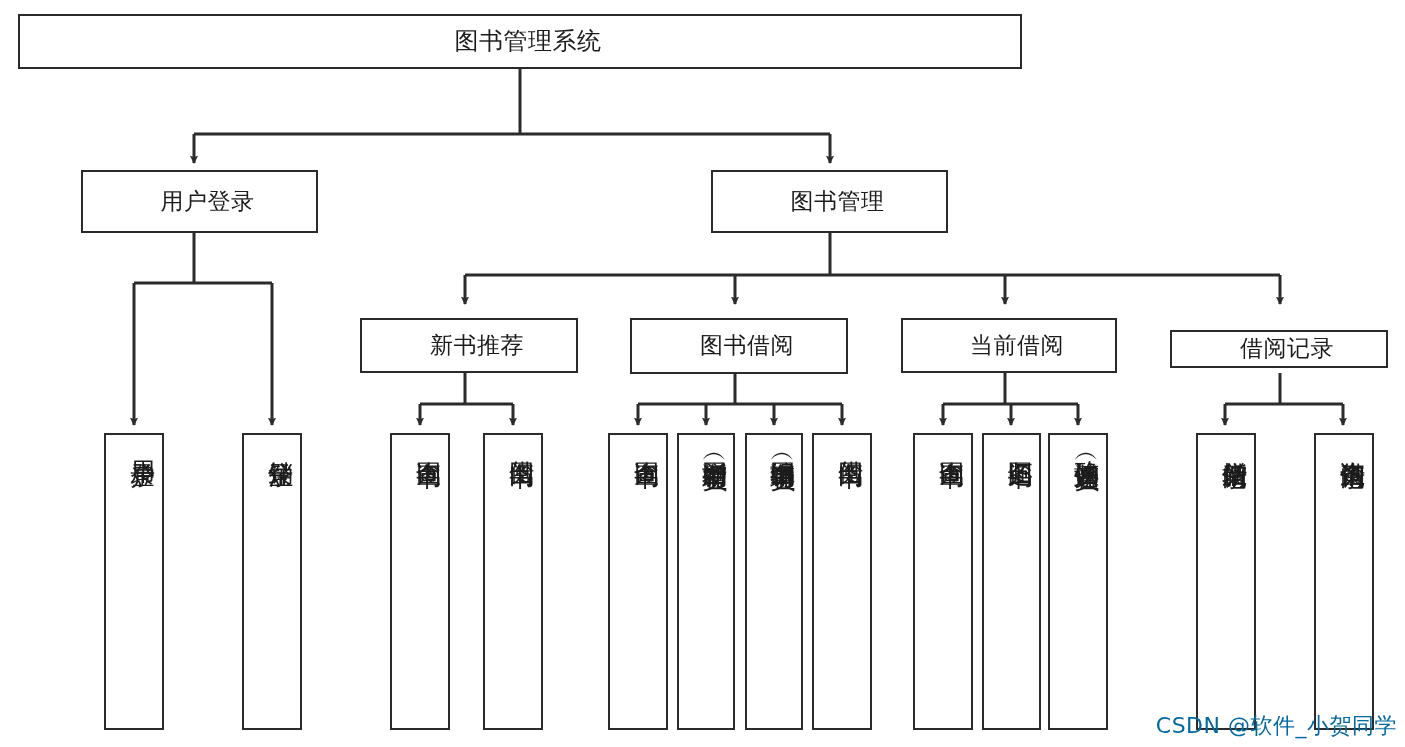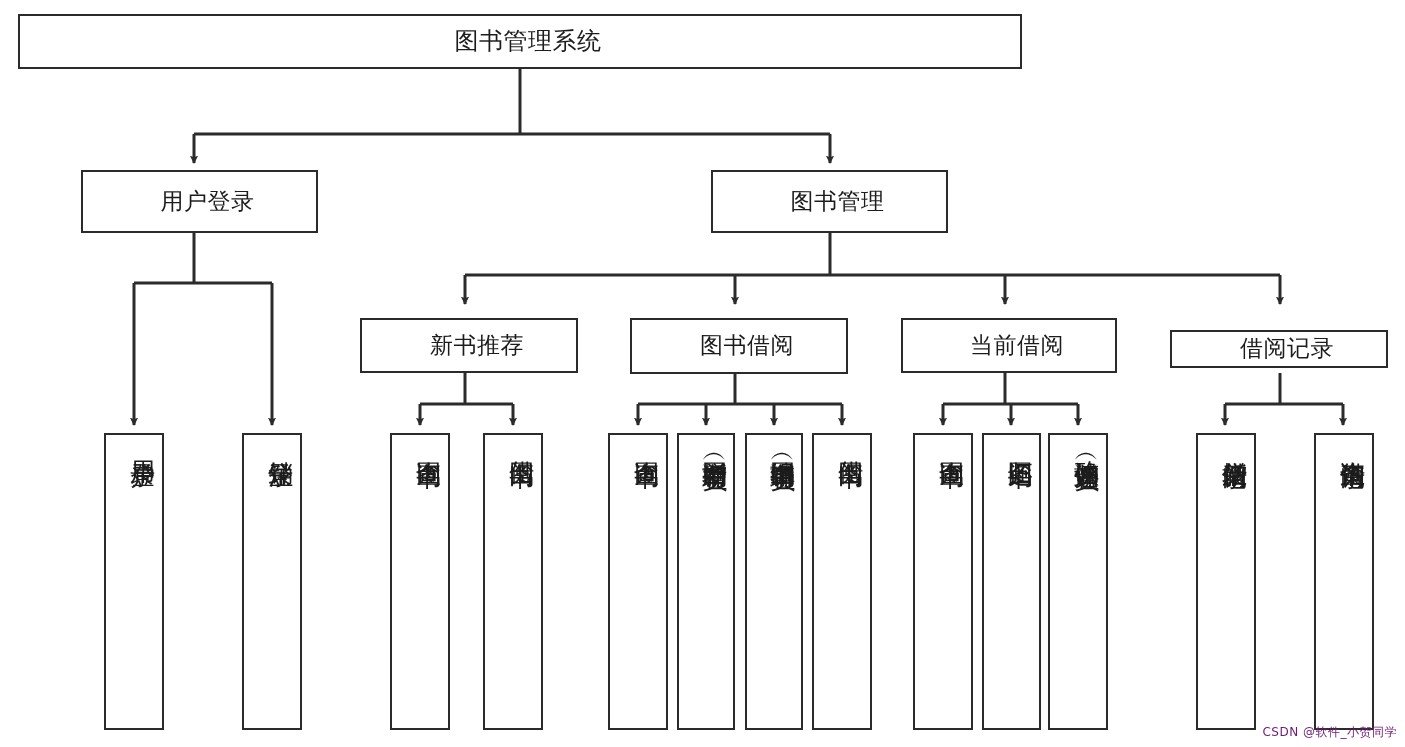--- a/index.html
+++ b/index.html
@@ -58,22 +58,22 @@
     text-orientation: upright;
     font-size: 25px;
     line-height: 1.06;
     letter-spacing: 1px;
     white-space: nowrap;
   }
   .watermark {
     position: absolute;
     right: 8px;
     bottom: 6px;
-    font-size: 12px;
-    color: #701a75;
+    font-size: 22px;
+    color: #0369a1;
     letter-spacing: 0.5px;
     white-space: nowrap;
   }
 </style>
 </head>
 <body>
 
 <div id="diagram-root">
 
   <svg class="wires" viewBox="0 0 1405 747" xmlns="http://www.w3.org/2000/svg">

